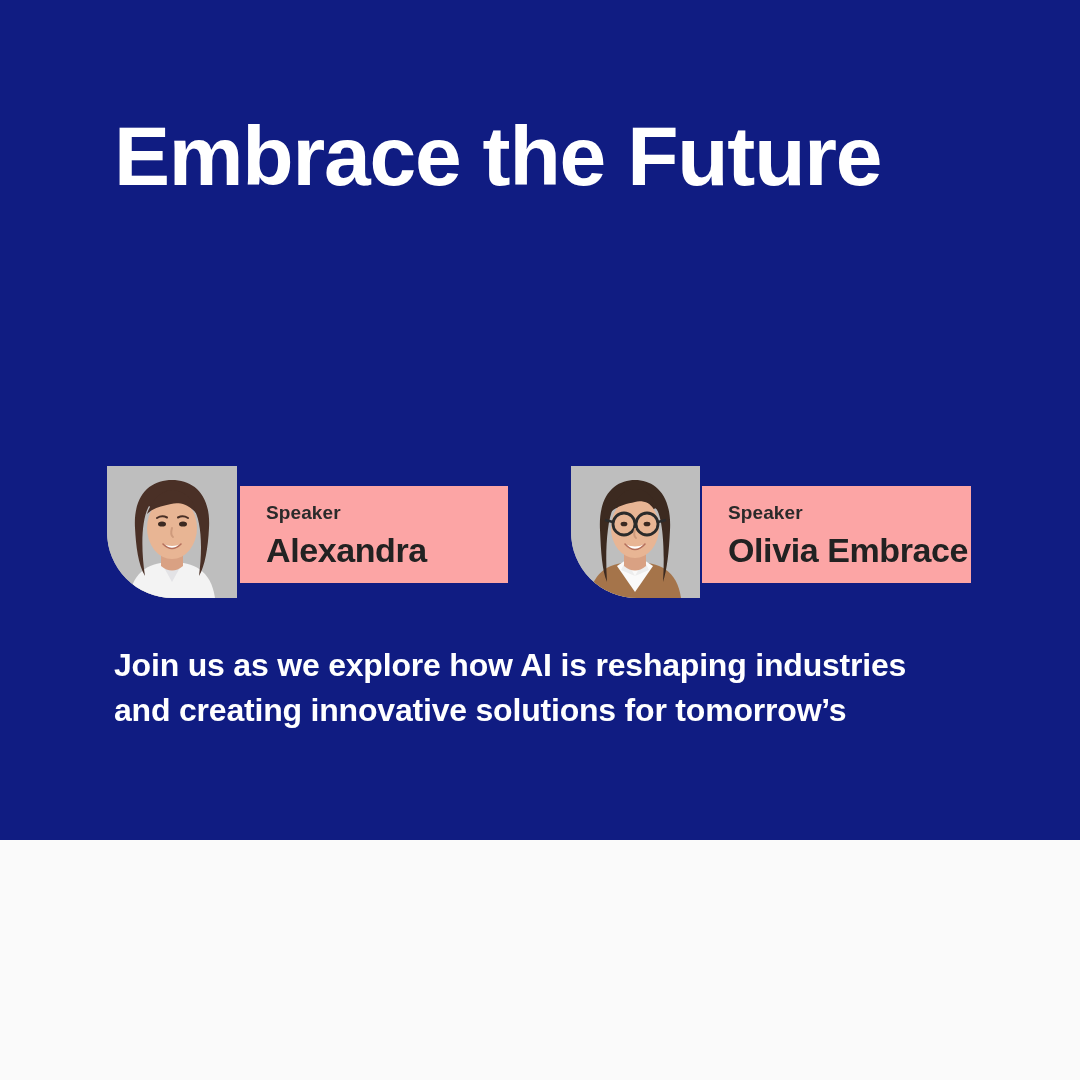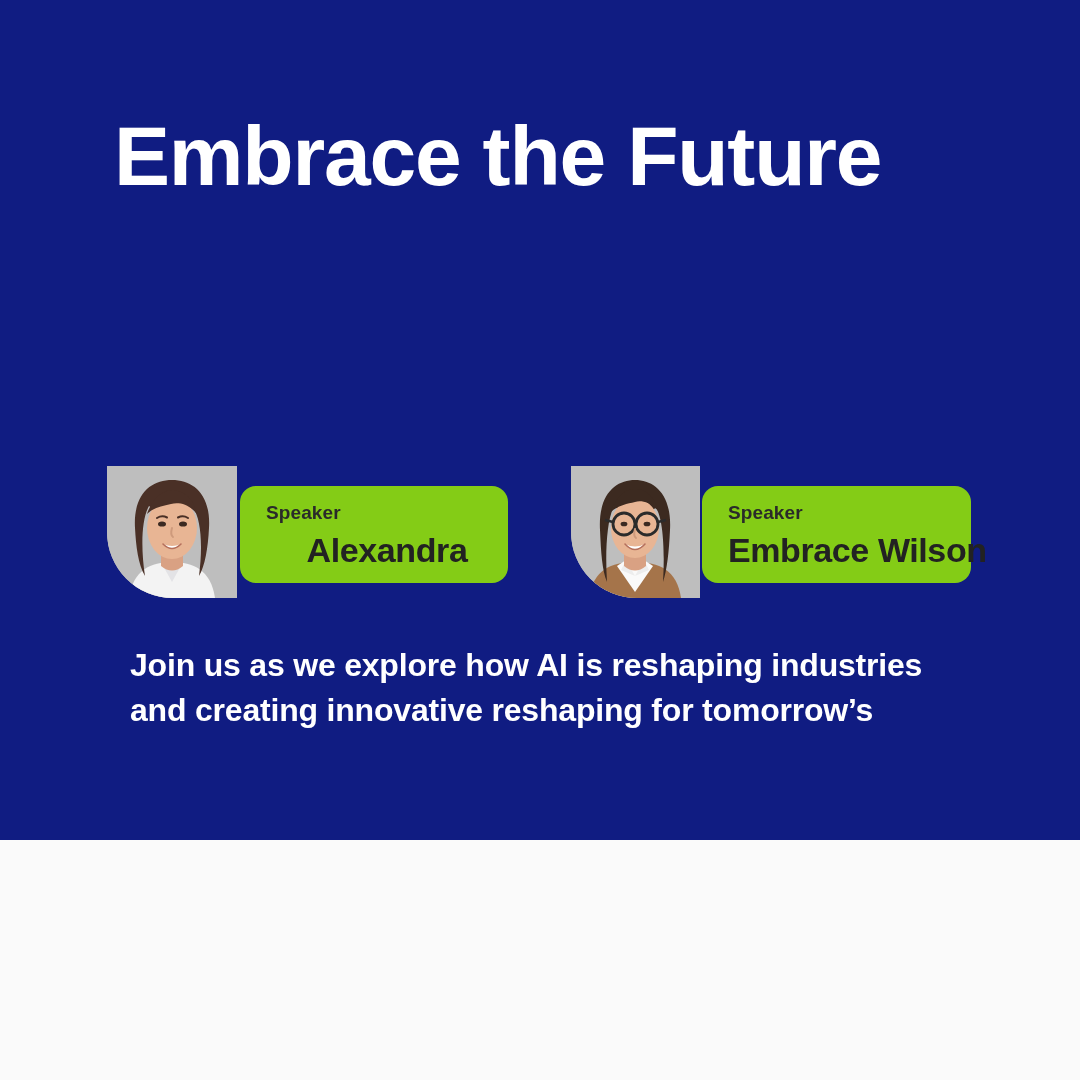--- a/index.html
+++ b/index.html
@@ -57,56 +57,53 @@
   }
   #speaker-card-1 .speaker-photo { width:129px; }
   .speaker-photo svg { display:block; width:100%; height:100%; }
 
   .speaker-label {
     position:absolute;
     top:20px;
     left:133px;
     right:0;
     height:97px;
-    background:#84cc16;
+    background:#fca5a5;
     z-index:1;
     padding:17px 0 0 26px;
-    border-radius:16px;
   }
   #speaker-card-1 .speaker-label { left:131px; }
 
   .speaker-role {
     font-size:19px;
     font-weight:700;
     color:#2A2A2A;
     letter-spacing:0.1px;
     line-height:1;
   }
   .speaker-name {
     margin-top:11px;
     font-size:34px;
     font-weight:700;
     color:#222222;
     letter-spacing:-0.4px;
     line-height:1;
     white-space:nowrap;
-    text-align:center;
   }
 
   
   #description {
     position:absolute;
     left:114px; top:643px;
     width:880px;
     color:#FFFFFF;
     font-size:32px;
     font-weight:700;
     line-height:1.40;
     letter-spacing:-0.2px;
-    margin-left:16px;
   }
   #description .dline { display:block; white-space:nowrap; }
 
   
   #footer {
     position:absolute;
     left:0; top:840px;
     width:1080px; height:240px;
     background:#FAFAFA;
   }
@@ -151,21 +148,21 @@
 
           <path d="M56 78 q9 8 18 0 q-9 4 -18 0 Z" fill="#FFFFFF"></path>
           <path d="M56 78 q9 9 18 0" stroke="#B5705C" stroke-width="1.6" fill="none" stroke-linecap="round"></path>
         </svg>
       </div>
     </div>
 
     <div class="speaker-card" id="speaker-card-1">
       <div class="speaker-label">
         <div class="speaker-role">Speaker</div>
-        <div class="speaker-name">Embrace Wilson</div>
+        <div class="speaker-name">Olivia Embrace</div>
       </div>
       <div class="speaker-photo">
         <svg viewBox="0 0 129 132" preserveAspectRatio="xMidYMid slice">
           <rect x="0" y="0" width="129" height="132" fill="#BEBEBE"></rect>
 
           <path d="M18 132 C22 104 40 96 64 96 C88 96 106 104 110 132 Z" fill="#A5744A"></path>
 
           <path d="M46 100 L64 126 L82 100 L73 94 L55 94 Z" fill="#FAFAFA"></path>
           <path d="M55 94 L64 110 L50 104 Z" fill="#EDEDED"></path>
           <path d="M73 94 L64 110 L78 104 Z" fill="#EDEDED"></path>
@@ -190,21 +187,21 @@
           <path d="M64 63 q-2 7 1 9" stroke="#CE9A7C" stroke-width="2" fill="none" stroke-linecap="round"></path>
 
           <path d="M54 78 q10 10 20 0 q-10 5 -20 0 Z" fill="#FFFFFF"></path>
           <path d="M54 78 q10 11 20 0" stroke="#B5705C" stroke-width="1.6" fill="none" stroke-linecap="round"></path>
         </svg>
       </div>
     </div>
 
     <p id="description">
       <span class="dline">Join us as we explore how AI is reshaping industries</span>
-      <span class="dline">and creating innovative reshaping for tomorrow’s</span>
+      <span class="dline">and creating innovative solutions for tomorrow’s</span>
     </p>
   </div>
 
   <div id="footer">
 
     
 
     
 
     

